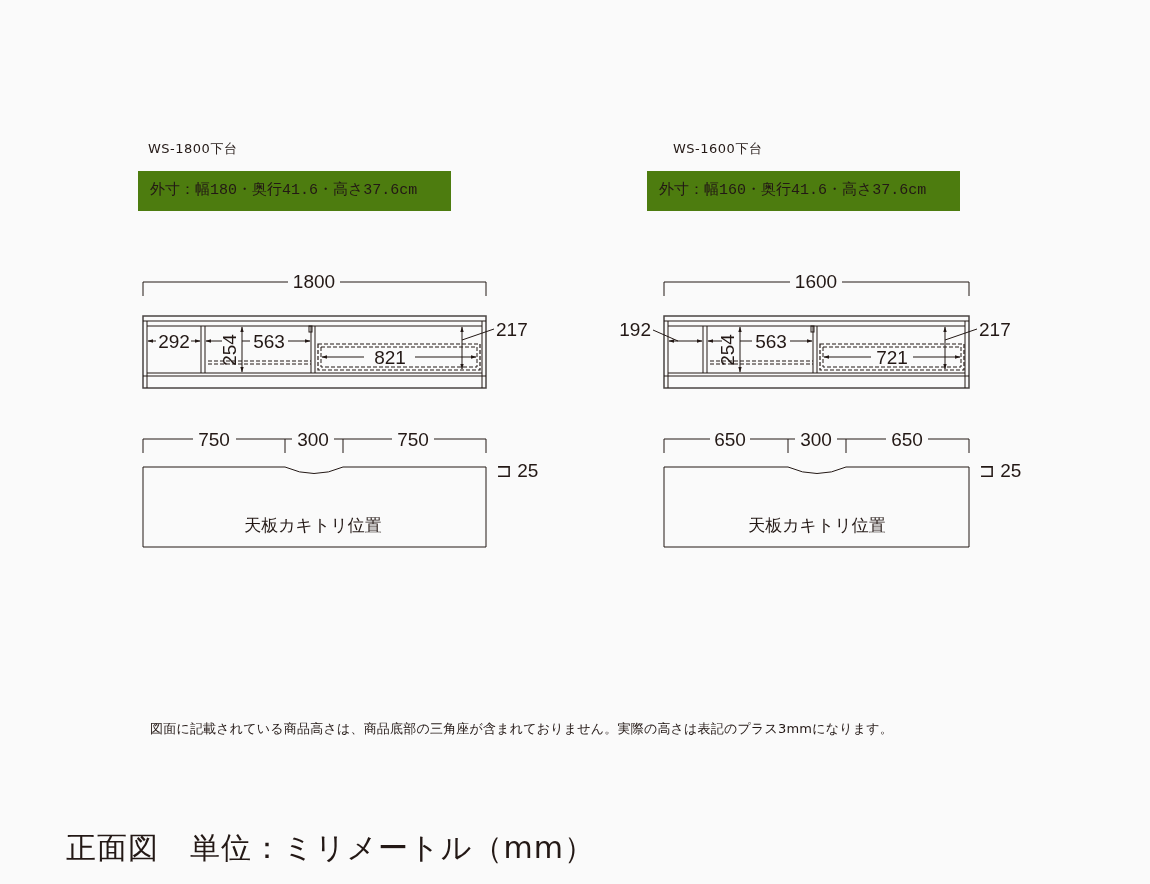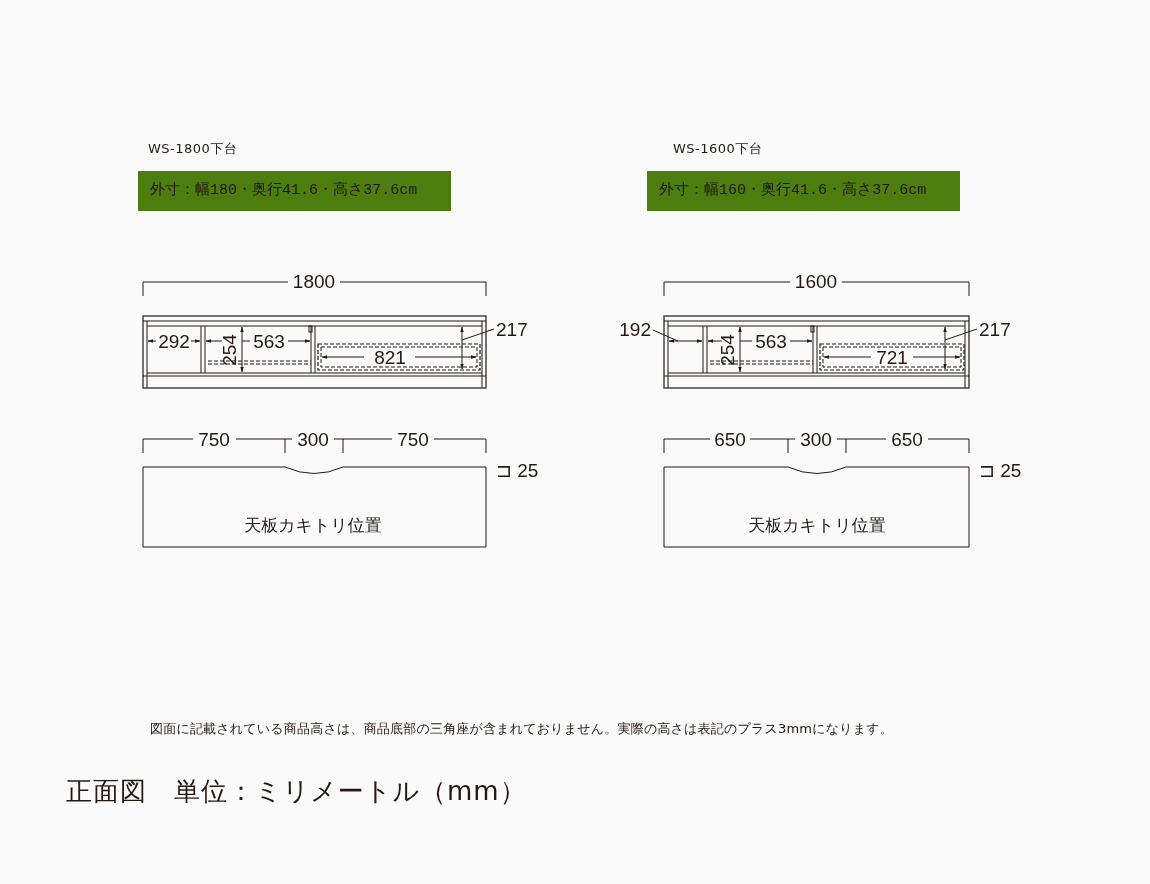--- a/index.html
+++ b/index.html
@@ -10,21 +10,21 @@
   .title { position: absolute; font-size: 13px; letter-spacing: 0.5px; }
   .spec {
     position: absolute; background: #4d7c0f; height: 40px; width: 313px;
     font-size: 15px; line-height: 40px; padding-left: 12px; box-sizing: border-box; color: #231815;
     white-space: nowrap;
     font-family: Liberation Mono, monospace;
   }
   svg.diag { position: absolute; left: 0; top: 0; overflow: visible; }
   svg text { font-family: "Liberation Sans", "DejaVu Sans", sans-serif; fill: #231815; }
   .note { position: absolute; left: 150px; top: 720px; font-size: 13px; white-space: nowrap; letter-spacing: 0.2px; }
-  .footer { position: absolute; left: 66px; top: 774px; font-size: 26px; white-space: nowrap; letter-spacing: 1px; }
+  .footer { position: absolute; left: 66px; top: 828px; font-size: 30px; white-space: nowrap; letter-spacing: 1px; }
 </style>
 </head>
 <body>
 
 <div class="title" style="left:148px; top:140px;">WS-1800下台</div>
 <div class="spec" style="left:138px; top:171px;">外寸：幅180・奥行41.6・高さ37.6cm</div>
 
 <div class="title" style="left:673px; top:140px;">WS-1600下台</div>
 <div class="spec" style="left:647px; top:171px;">外寸：幅160・奥行41.6・高さ37.6cm</div>
 

